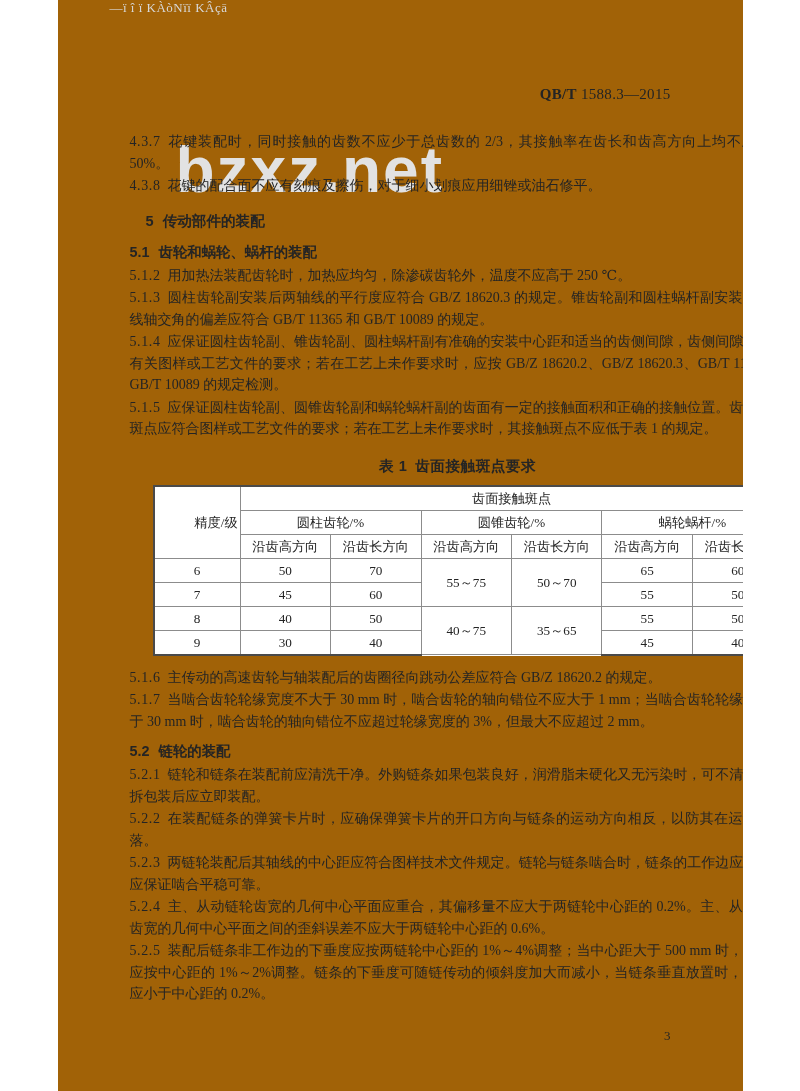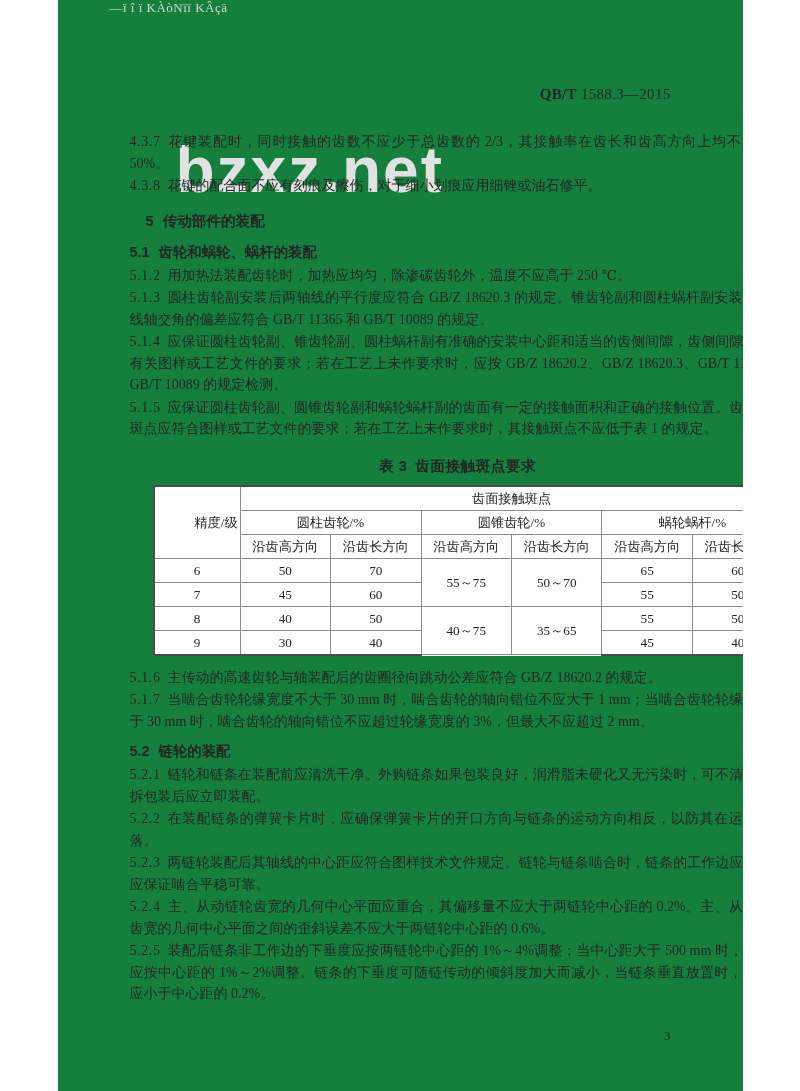--- a/index.html
+++ b/index.html
@@ -5,21 +5,21 @@
   html, body {
     margin: 0;
     padding: 0;
     background: #ffffff;
   }
   .page {
     position: relative;
     width: 685px;
     height: 1091px;
     margin: 0 auto;
-    background: #15803d;
+    background: #a16207;
     font-family: "Liberation Serif", "DejaVu Serif", serif;
     color: #242424;
     overflow: hidden;
   }
 
   
   .scan-artifact {
     position: absolute;
     left: 52px;
     top: 0px;
@@ -183,21 +183,21 @@
 
     <p class="para">
       <span class="num">5.1.4</span><span>应保证圆柱齿轮副、锥齿轮副、圆柱蜗杆副有准确的安装中心距和适当的齿侧间隙，齿侧间隙应符合有关图样或工艺文件的要求；若在工艺上未作要求时，应按 GB/Z 18620.2、GB/Z 18620.3、GB/T 11365 和 GB/T 10089 的规定检测。</span>
     </p>
 
     <p class="para">
       <span class="num">5.1.5</span><span>应保证圆柱齿轮副、圆锥齿轮副和蜗轮蜗杆副的齿面有一定的接触面积和正确的接触位置。齿的接触斑点应符合图样或工艺文件的要求；若在工艺上未作要求时，其接触斑点不应低于表 1 的规定。</span>
     </p>
 
     <div class="table-caption">
-      <span class="cap-num">表 3</span><span>齿面接触斑点要求</span>
+      <span class="cap-num">表 1</span><span>齿面接触斑点要求</span>
     </div>
 
     <table class="spot-table">
       <tbody>
         <tr class="hdr-top">
           <td class="grade-col outer-l" rowspan="3">精度/级</td>
           <td colspan="6" class="outer-r">齿面接触斑点</td>
         </tr>
         <tr>
           <td colspan="2">圆柱齿轮/%</td>

